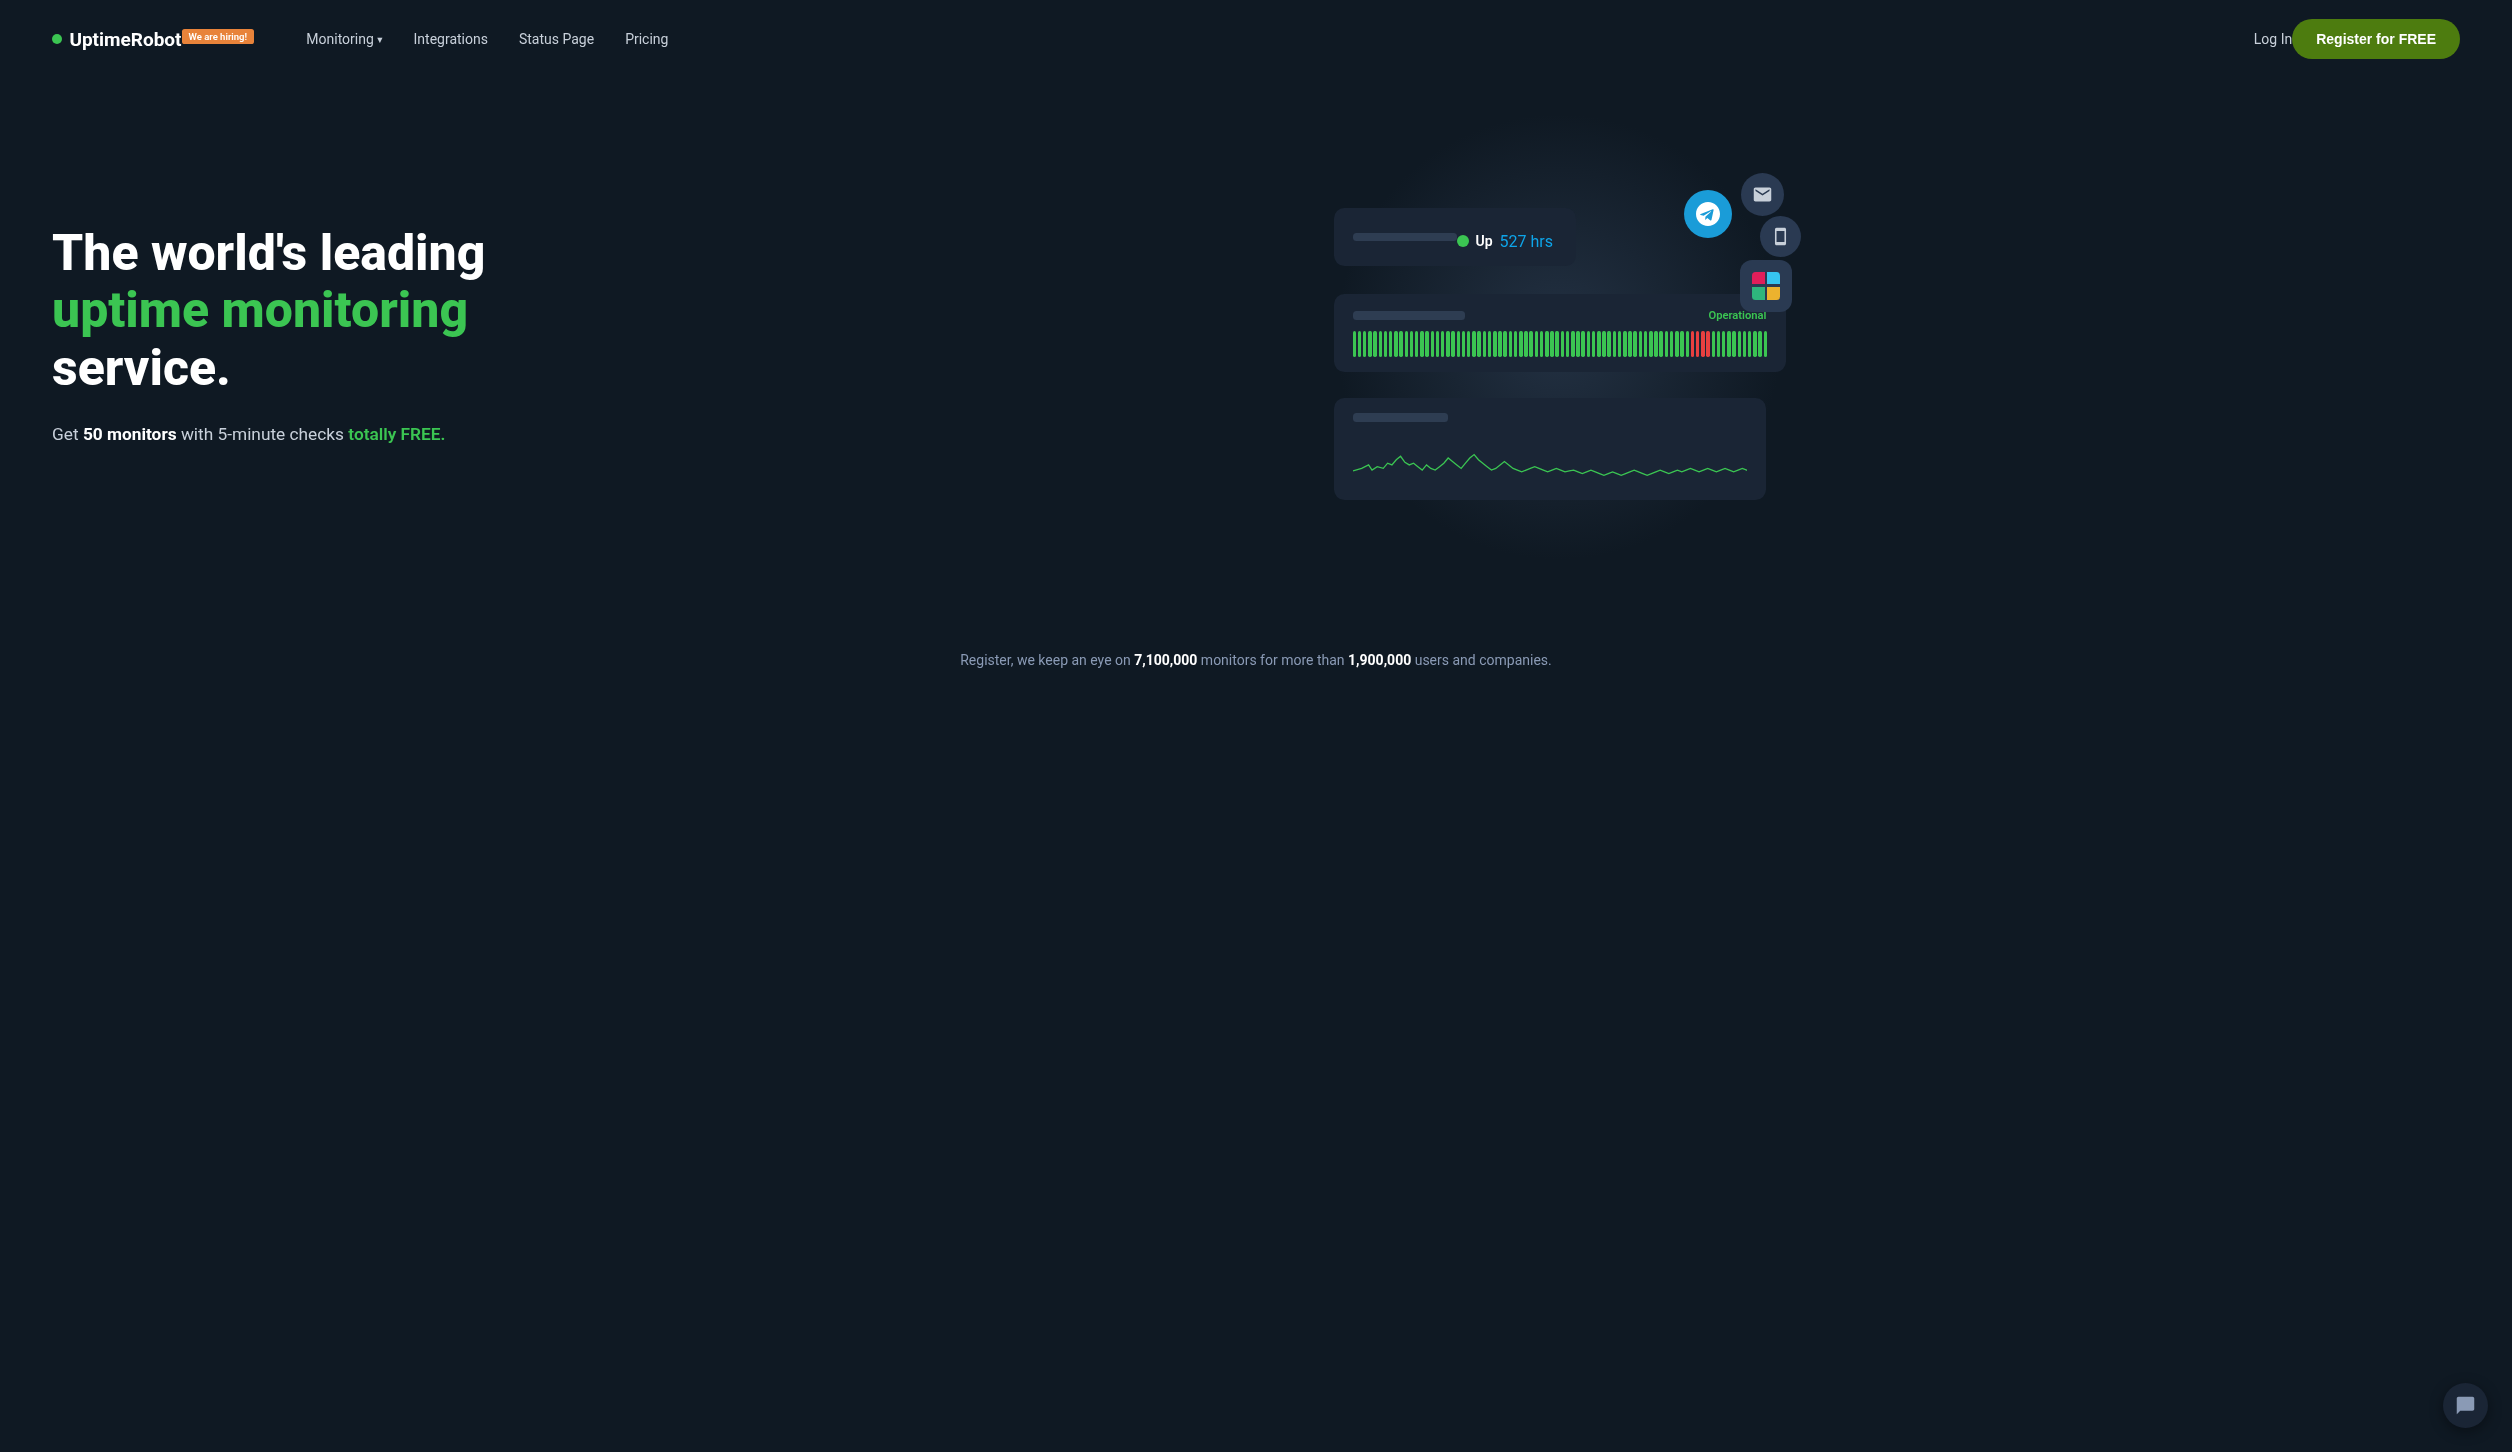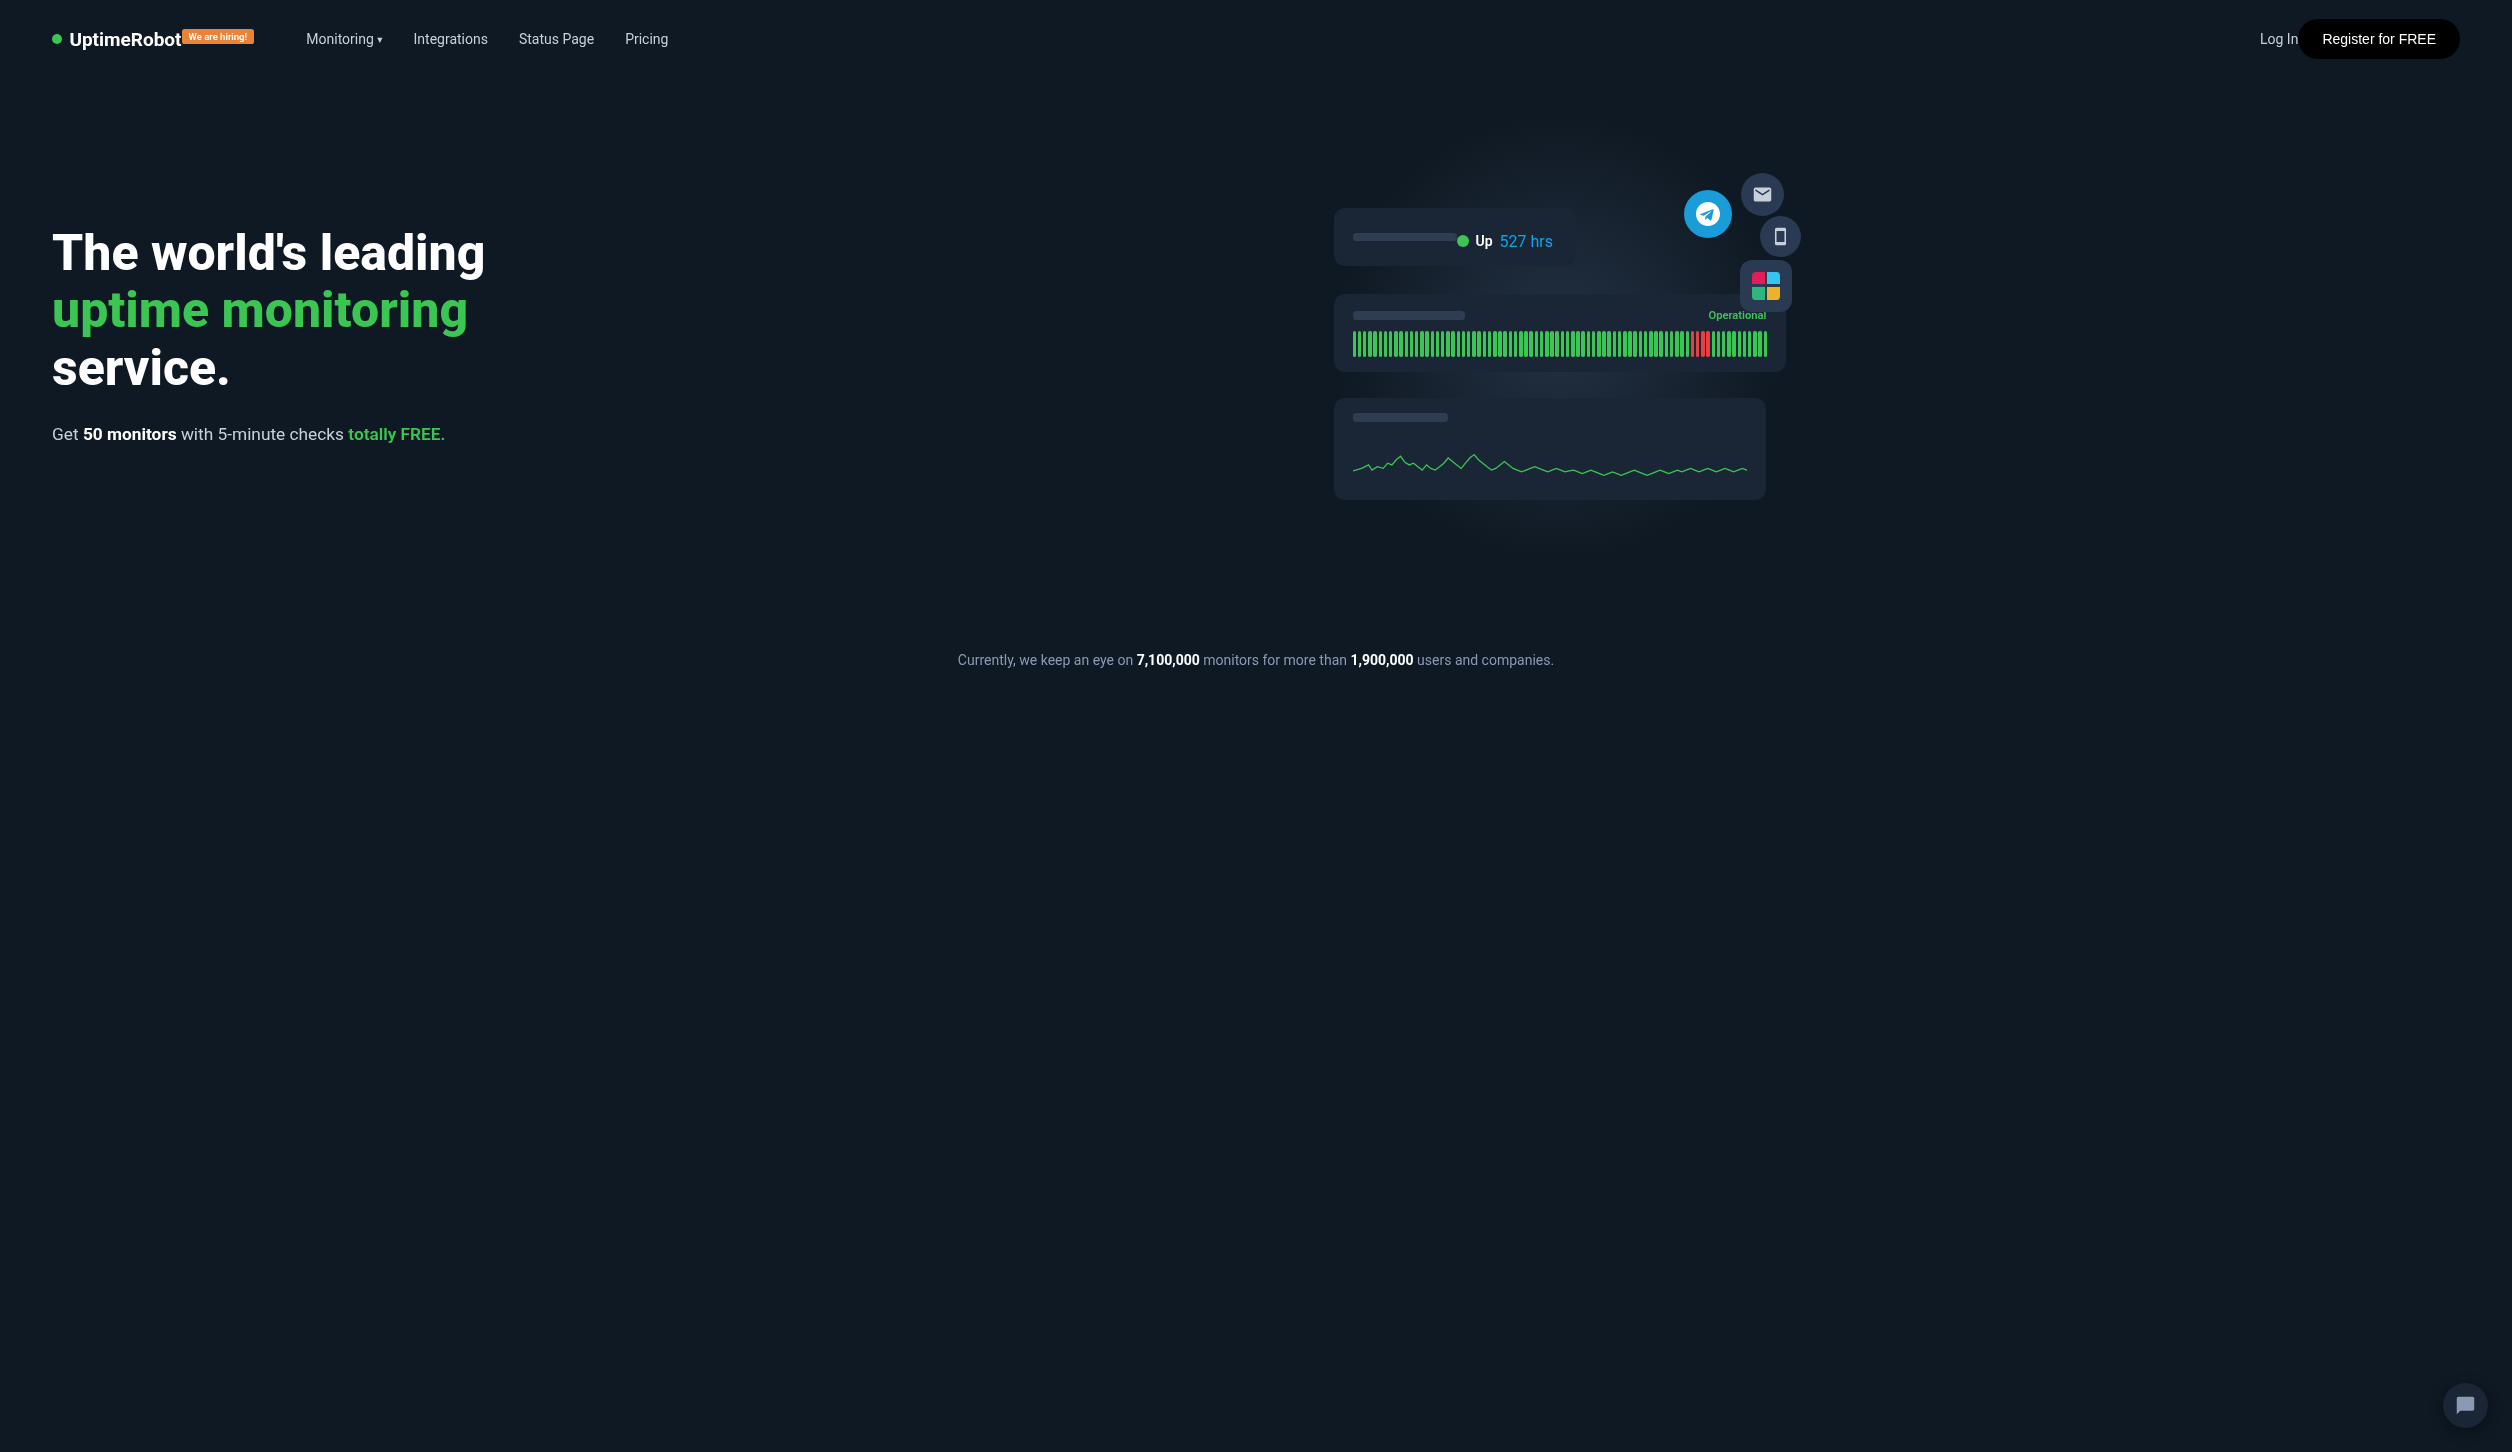--- a/index.html
+++ b/index.html
@@ -68,27 +68,27 @@
       display: flex;
       align-items: center;
       margin-left: auto;
     }
     .login-link {
       color: #c8d0da;
       font-size: 14px;
       cursor: pointer;
     }
     .register-btn {
-      background: #000000;
+      background: #4d7c0f;
       color: #fff;
       border: none;
       border-radius: 43px;
       padding: 12px 24px;
       font-size: 14px;
-      font-weight: 400;
+      font-weight: 700;
       cursor: pointer;
       white-space: nowrap;
     }
 
     
     .hero {
       display: flex;
       align-items: center;
       padding: 52px 52px 35px 52px;
       min-height: 536px;
@@ -535,21 +535,21 @@
             <polyline points="0,45 10,42 18,38 22,44 28,40 35,42 40,36 45,38 50,32 55,28 60,35 65,38 70,36 75,40 80,44 85,38 90,42 95,44 100,40 105,36 110,30 115,34 120,38 125,42 130,36 135,30 140,26 145,32 150,36 155,40 160,44 165,42 170,38 175,34 180,38 185,42 190,44 195,46 200,44 205,42 210,40 215,42 220,44 225,46 230,44 235,42 240,44 245,46 250,45 255,44 260,46 265,48 270,46 275,44 280,46 285,48 290,50 295,48 300,46 305,48 310,50 315,48 320,46 325,44 330,46 335,48 340,50 345,48 350,46 355,44 360,46 365,48 370,46 375,44 380,46 385,44 390,42 395,44 400,46 405,44 410,42 415,44 420,46 425,44 430,42 435,44 440,46 445,44 450,42 455,44 460,46" fill="none" stroke="#3bc552" stroke-width="1.5"></polyline>
           </svg>
         </div>
       </div>
     </div>
   </div>
 </section>
 
 <div class="stats-bar">
   <p>
-    <span>Currently, we keep an eye on </span><strong>7,100,000</strong><span> monitors for more than </span><strong>1,900,000</strong><span> users and companies.</span>
+    <span>Register, we keep an eye on </span><strong>7,100,000</strong><span> monitors for more than </span><strong>1,900,000</strong><span> users and companies.</span>
   </p>
 </div>
 
 <div class="chat-bubble">
   <svg width="21" height="21" viewBox="0 0 24 24" fill="#8a9ab5">
     <path d="M20 2H4c-1.1 0-2 .9-2 2v18l4-4h14c1.1 0 2-.9 2-2V4c0-1.1-.9-2-2-2z"></path>
   </svg>
 </div>
 
 

